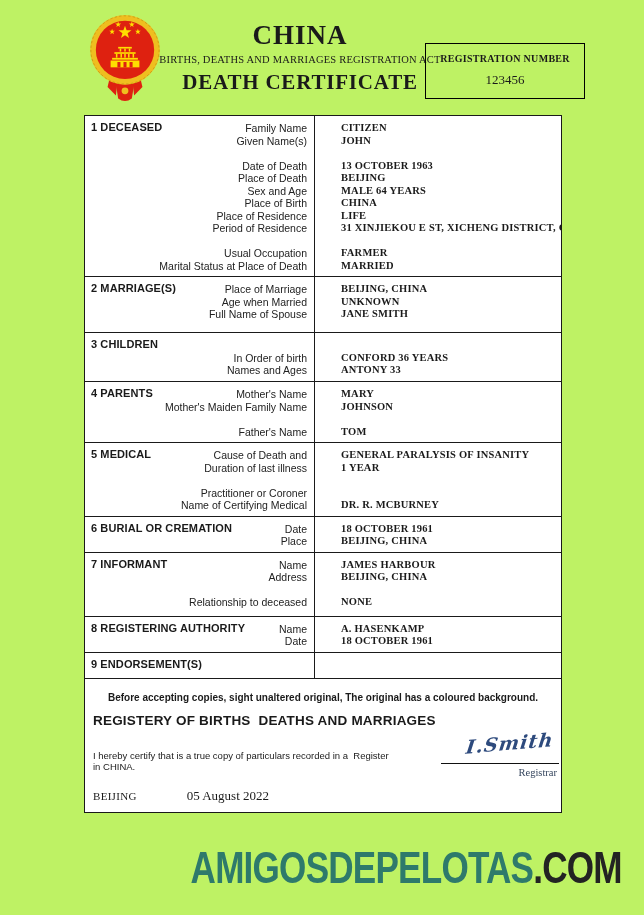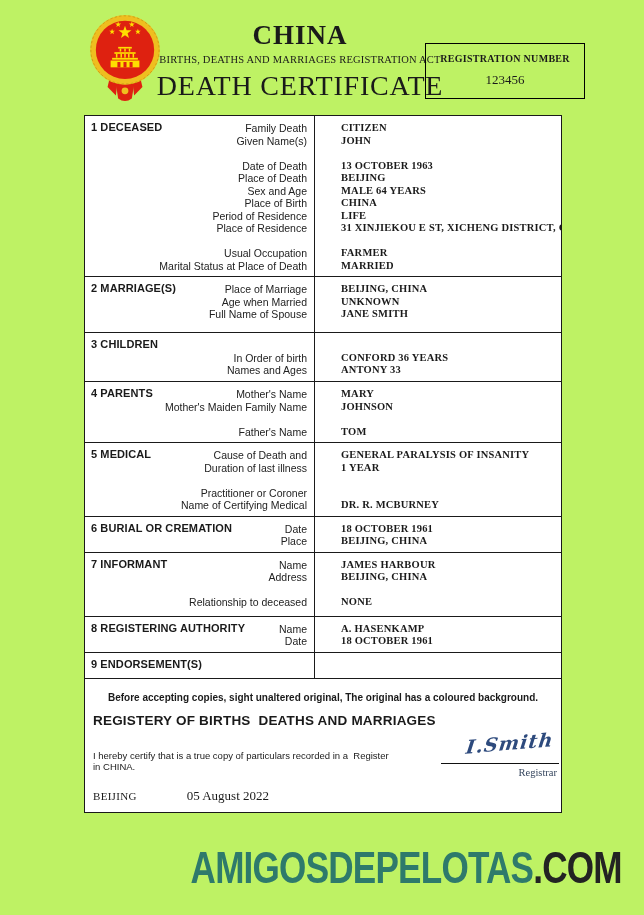--- a/index.html
+++ b/index.html
@@ -9,21 +9,21 @@
     font-family:"Liberation Sans", sans-serif; color:#1a1a1a; overflow:hidden;
     margin:0 auto;
   }
 
   
   .emblem { position:absolute; left:87px; top:12px; }
   .titles { position:absolute; left:140px; top:20px; width:320px; text-align:center;
             font-family:"Liberation Serif", serif; }
   .country-title { font-size:27px; font-weight:bold; letter-spacing:1px; }
   .act-line { font-size:10.5px; margin-top:3px; letter-spacing:0.2px; }
-  .cert-title { font-size:28px; font-weight:normal; margin-top:5px; letter-spacing:0.8px; }
+  .cert-title { font-size:21px; font-weight:bold; margin-top:5px; letter-spacing:0.8px; }
   .reg-box { position:absolute; left:425px; top:43px; width:160px; height:56px;
              border:1.6px solid #000; text-align:center;
              font-family:"Liberation Serif", serif; }
   .reg-label { font-size:10px; font-weight:bold; margin-top:9px; letter-spacing:0.3px; }
   .reg-number { font-size:13px; margin-top:8px; }
 
   
   .cert-box { position:absolute; left:84px; top:115px; width:478px;
               border:1.8px solid #1a1a1a; background:#fff; }
   .section { display:flex; border-bottom:1px solid #1a1a1a;gap:19px; }
@@ -124,29 +124,29 @@
     <div class="reg-label">REGISTRATION NUMBER</div>
     <div class="reg-number">123456</div>
   </div>
 
   <div class="cert-box">
     <div id="sections">
     <div class="section">
       <div class="cell-left">
         <div class="sec-title">1 DECEASED</div>
         <div class="labels">
-              <div class="lbl">Family Death</div>
+              <div class="lbl">Family Name</div>
               <div class="lbl">Given Name(s)</div>
               <div class="lbl">&nbsp;</div>
               <div class="lbl">Date of Death</div>
               <div class="lbl">Place of Death</div>
               <div class="lbl">Sex and Age</div>
               <div class="lbl">Place of Birth</div>
+              <div class="lbl">Place of Residence</div>
               <div class="lbl">Period of Residence</div>
-              <div class="lbl">Place of Residence</div>
               <div class="lbl">&nbsp;</div>
               <div class="lbl">Usual Occupation</div>
               <div class="lbl">Marital Status at Place of Death</div>
             </div>
       </div>
       <div class="cell-right">
         <div class="values">
               <div class="val">CITIZEN</div>
               <div class="val">JOHN</div>
               <div class="val">&nbsp;</div>

